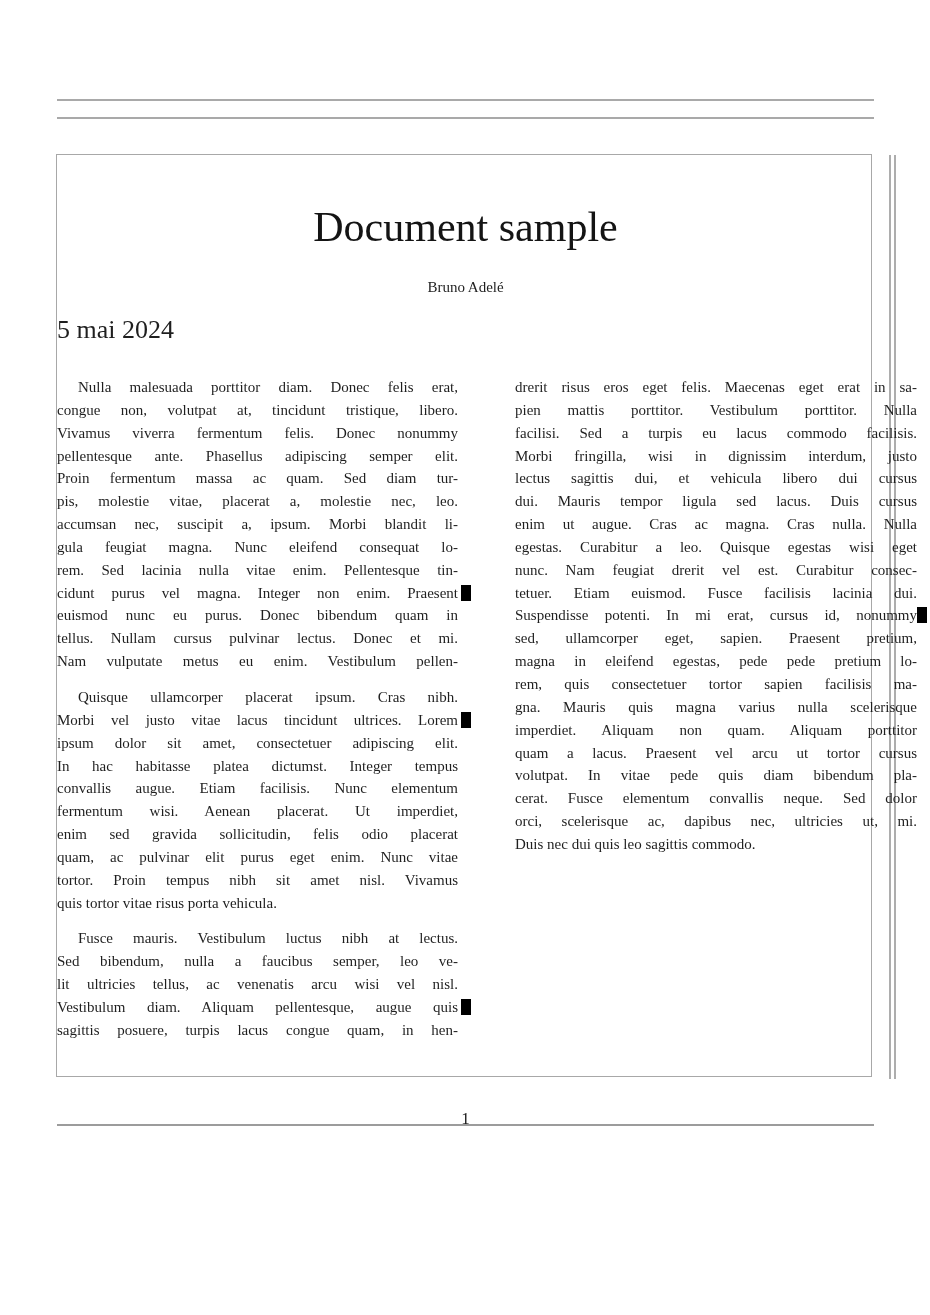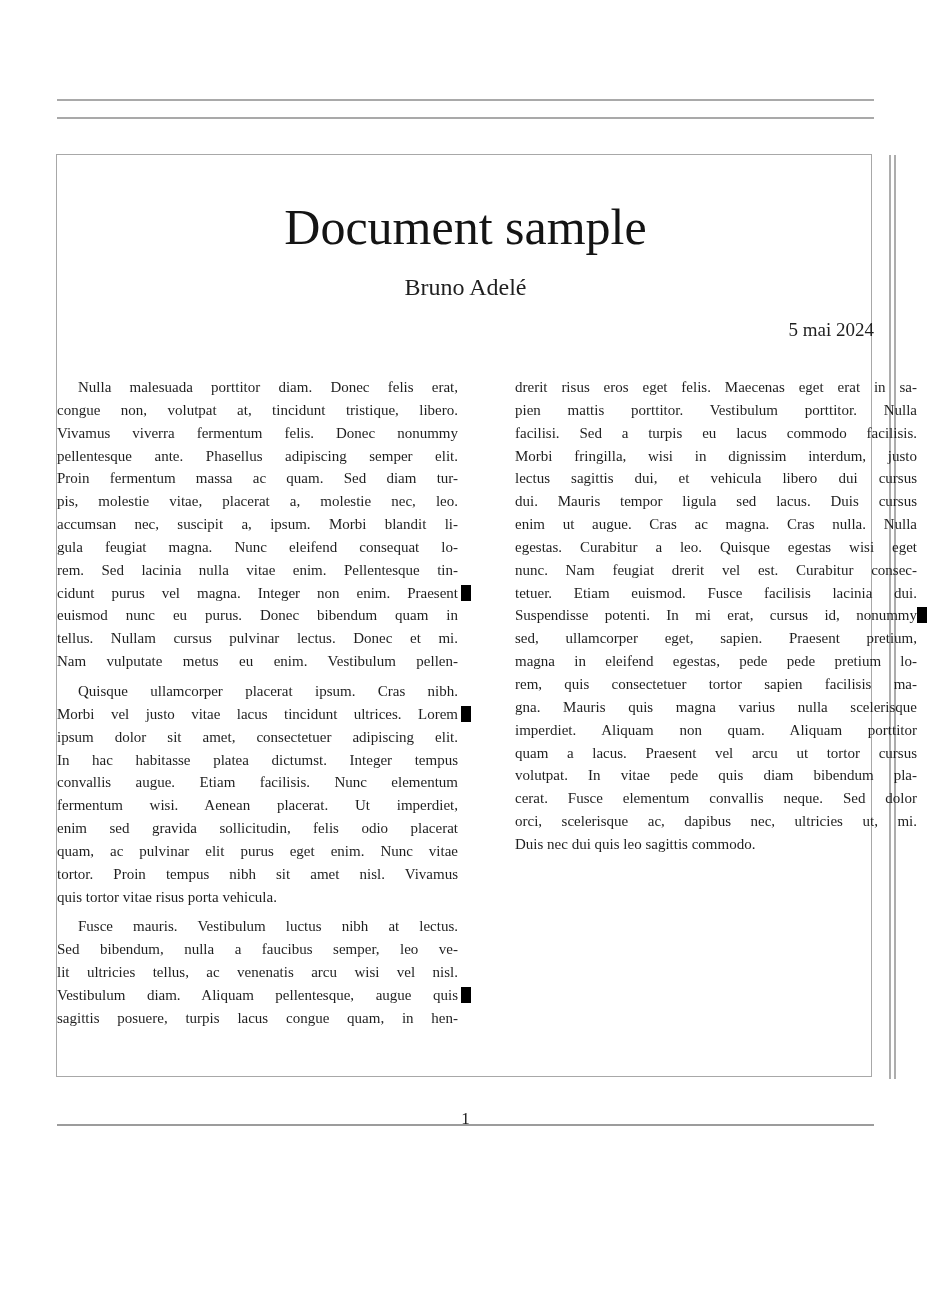--- a/index.html
+++ b/index.html
@@ -63,52 +63,52 @@
     z-index: 2;
   }
   
   .title {
     position: absolute;
     left: 57px;
     top: 204px;
     width: 817px;
     margin: 0;
     text-align: center;
-    font-size: 50px;
+    font-size: 42px;
     font-weight: normal;
     line-height: 46px;
     color: #141414;
   }
   .author {
     position: absolute;
     left: 57px;
     top: 273px;
     width: 817px;
     text-align: center;
-    font-size: 24px;
+    font-size: 15px;
     line-height: 28px;
   }
   .date {
     position: absolute;
     left: 57px;
     top: 316px;
     width: 817px;
-    text-align: right;
-    font-size: 19px;
+    text-align: left;
+    font-size: 26px;
     line-height: 28px;
   }
   
   .col {
     position: absolute;
     top: 376px;
     font-size: 15px;
   }
   #col-0 { left: 57px;  width: 401px; }
   #col-1 { left: 488px; width: 402px; margin-left: 27px; }
-  .para + .para { margin-top: 7px; }
+  .para + .para { margin-top: 13px; }
   .line {
     position: relative;
     line-height: 22.85px;
     text-align: justify;
     text-align-last: justify;
     white-space: nowrap;
   }
   .line.last {
     text-align: left;
     text-align-last: left;

